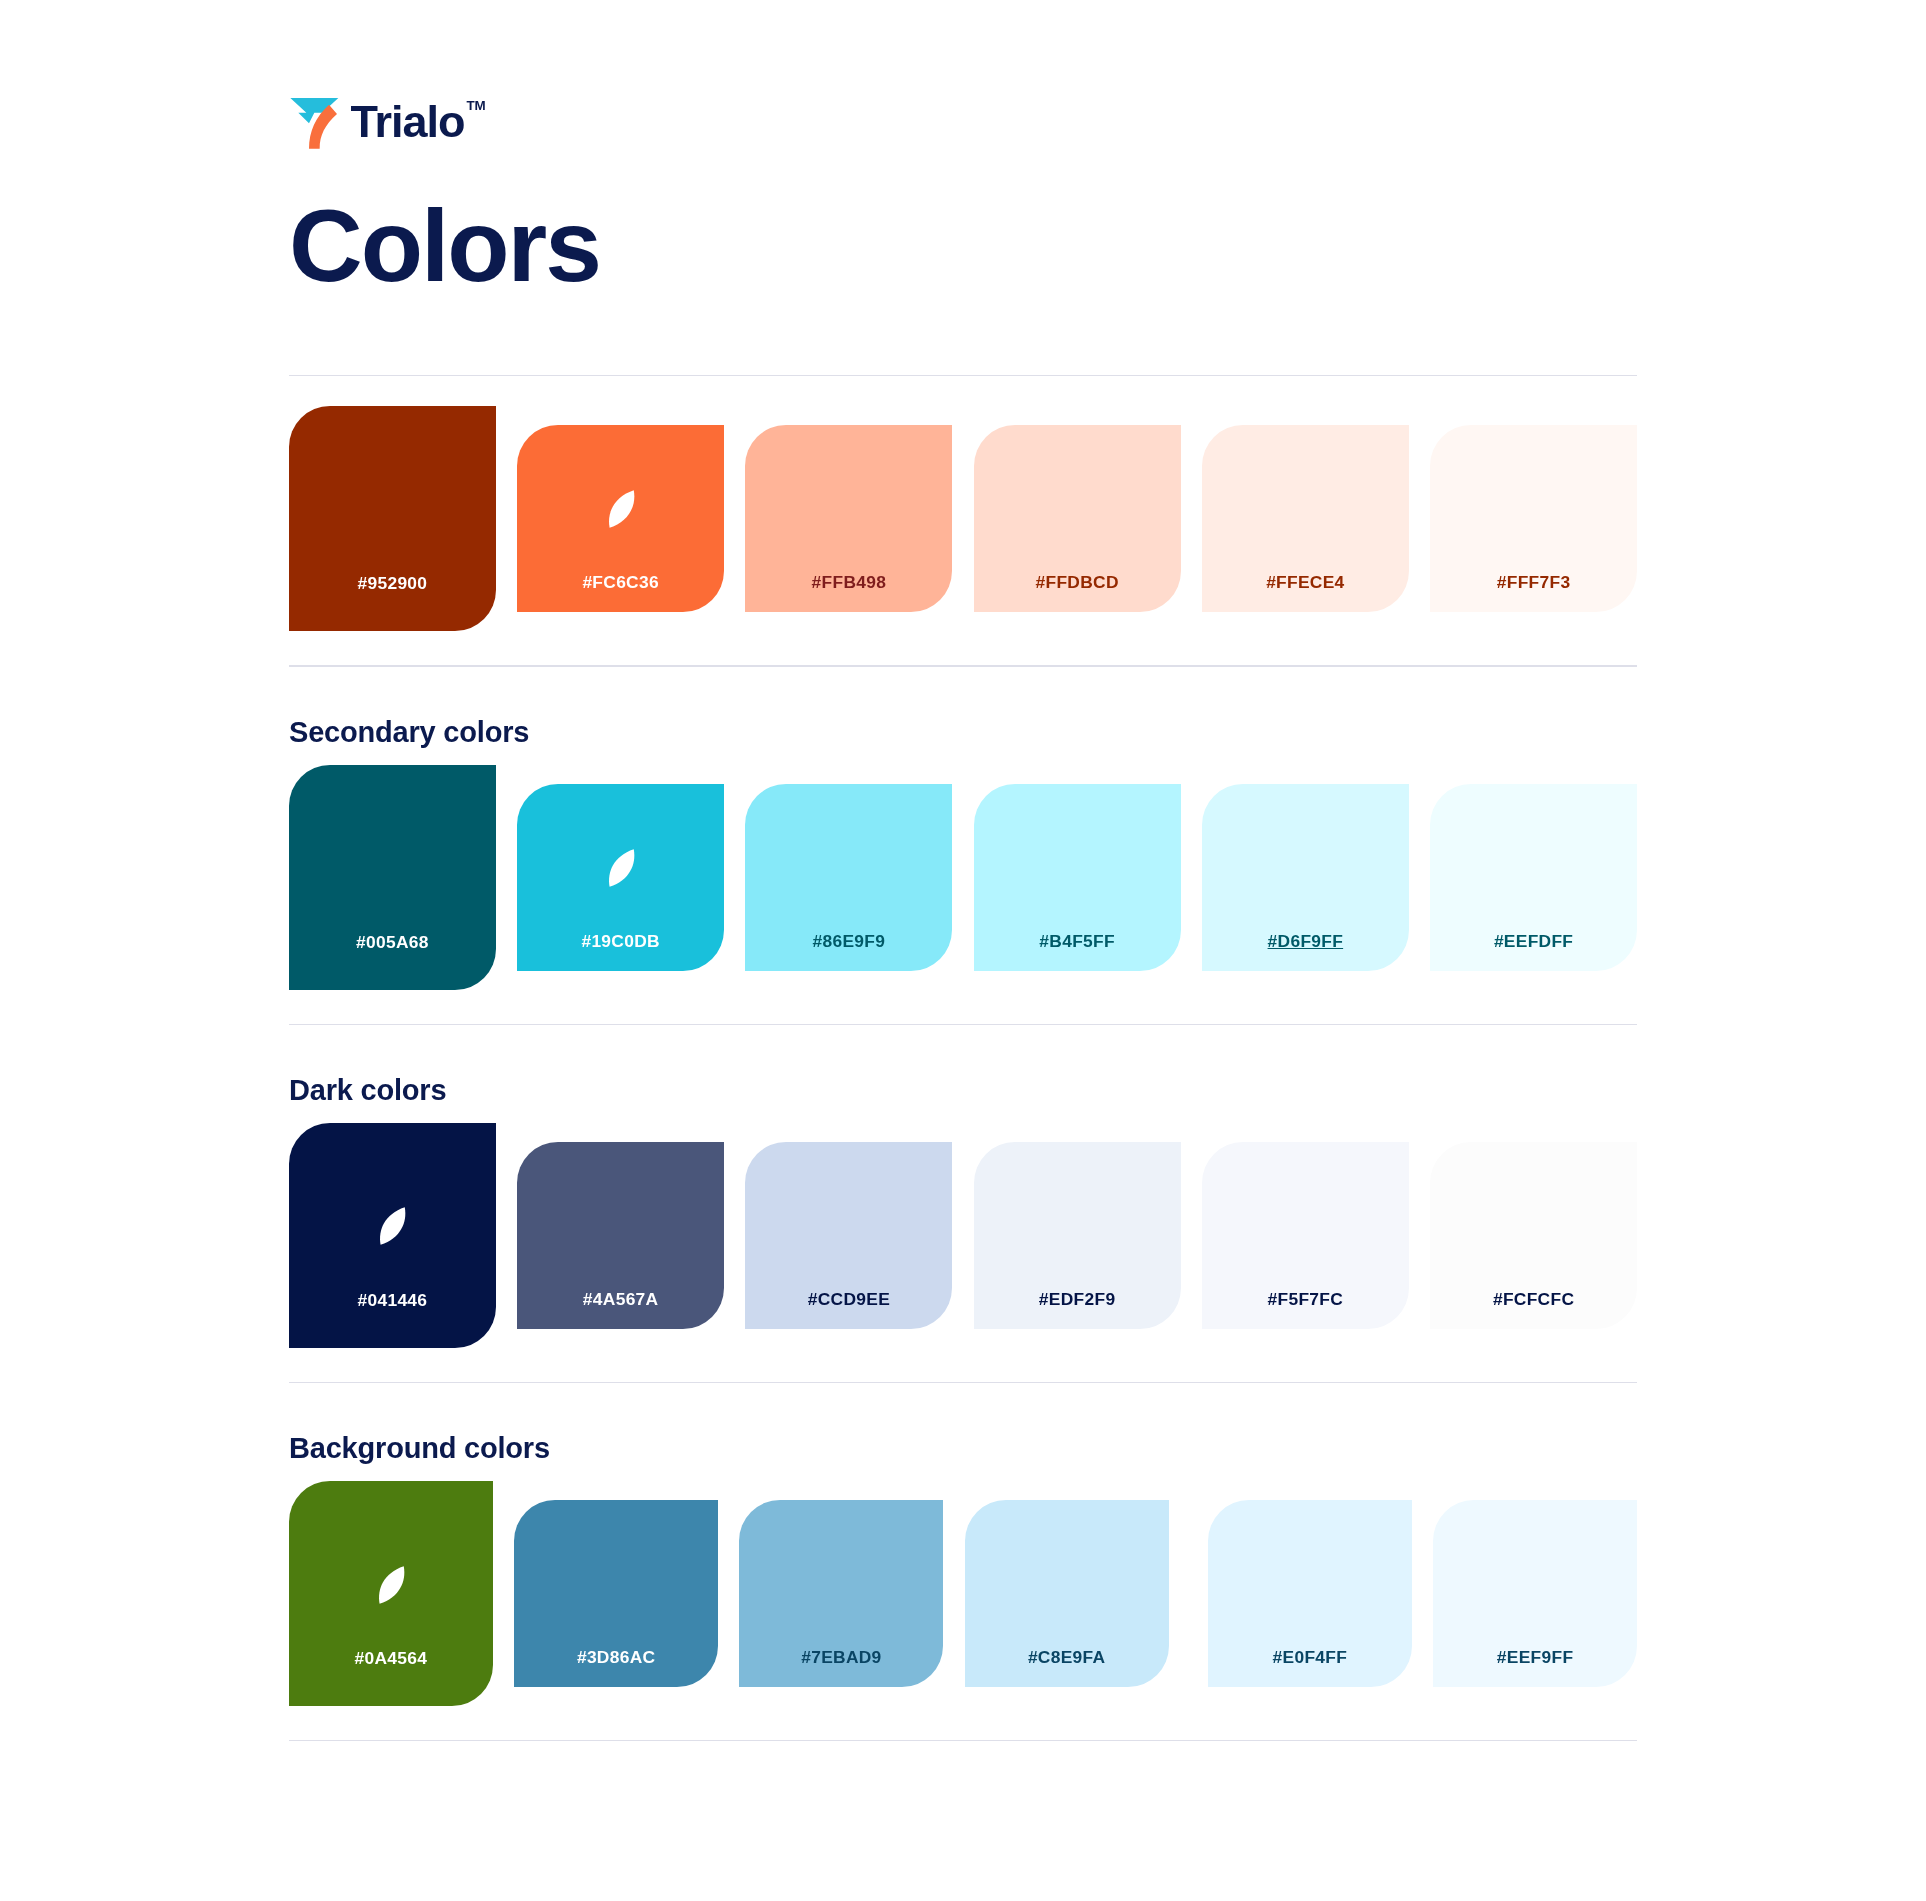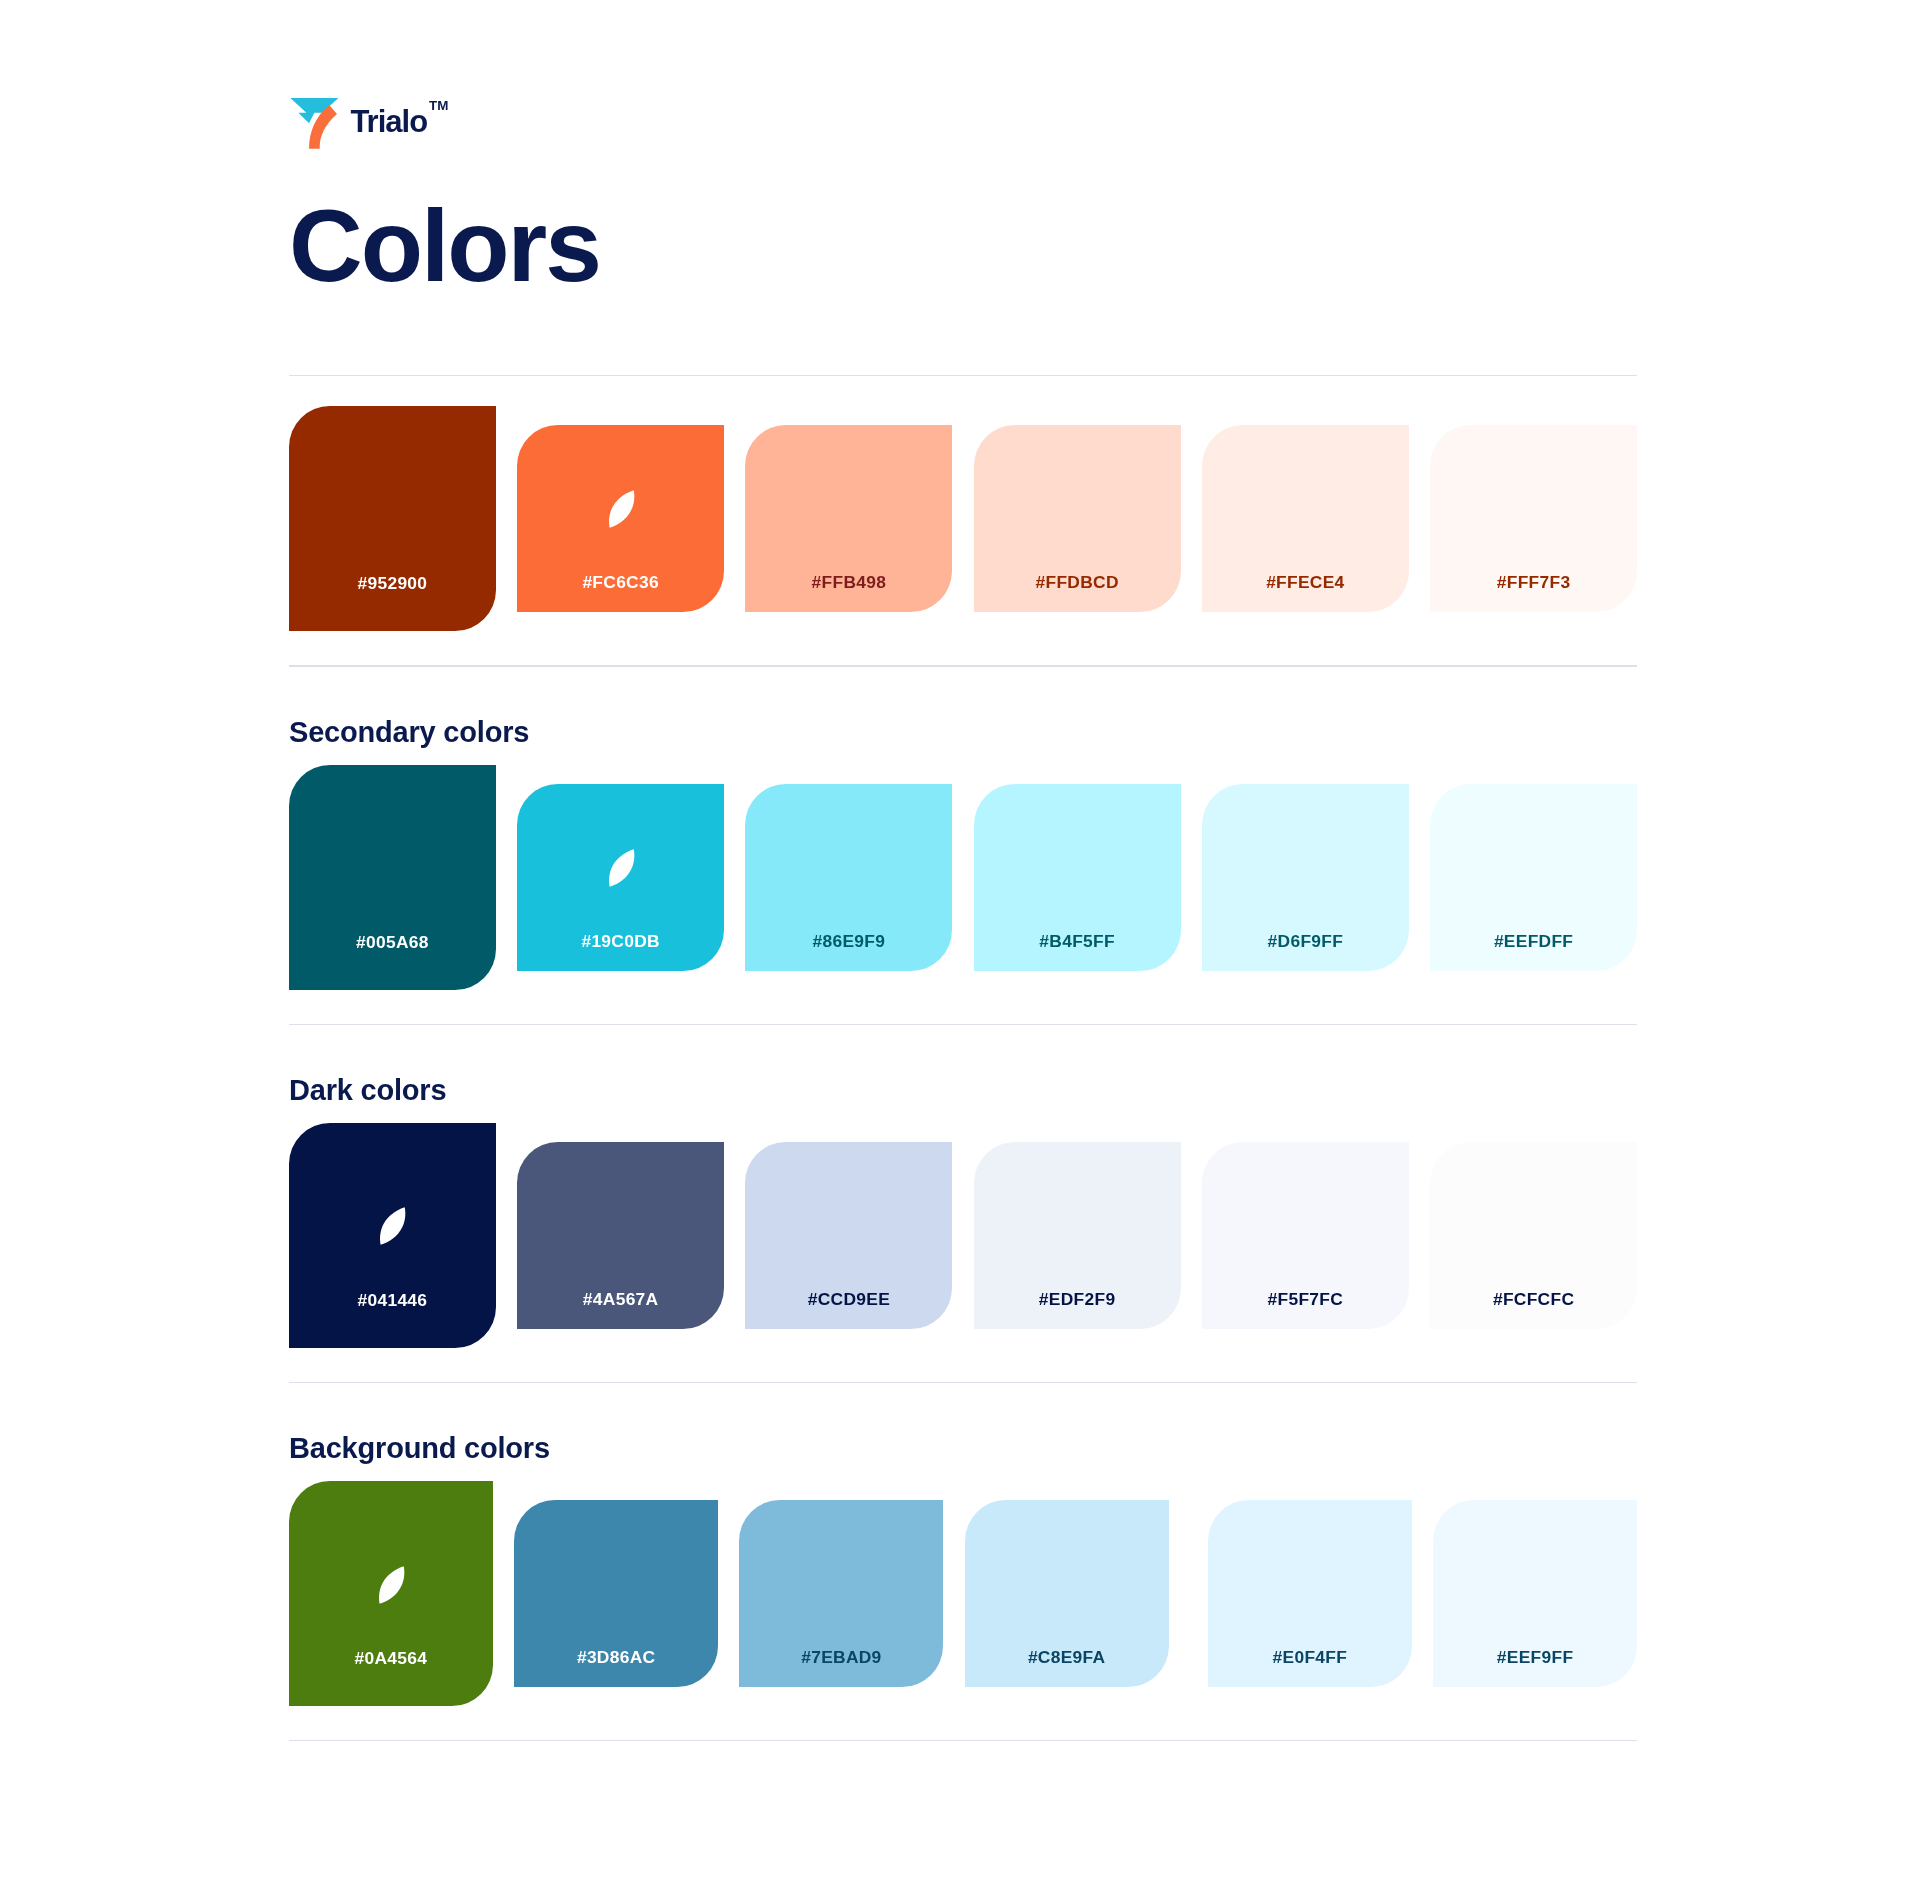--- a/index.html
+++ b/index.html
@@ -40,21 +40,21 @@
     flex: 0 0 auto;
   }
 
   .logo-word {
     display: flex;
     align-items: flex-start;
     height: 56px;
   }
 
   .logo-text {
-    font-size: 31px;
+    font-size: 45px;
     font-weight: 700;
     letter-spacing: -1px;
     color: #0B1A4E;
     line-height: 56px;
   }
 
   .logo-tm {
     font-size: 13.4px;
     font-weight: 700;
     color: #0B1A4E;
@@ -210,21 +210,21 @@
                 </svg></span>
               <div class="swatch-label" style="color: rgb(255, 255, 255);">#19C0DB</div>
             </div>
             <div class="swatch" style="background: rgb(134, 233, 249);">
               <div class="swatch-label" style="color: rgb(0, 90, 104);">#86E9F9</div>
             </div>
             <div class="swatch" style="background: rgb(180, 245, 255);">
               <div class="swatch-label" style="color: rgb(0, 90, 104);">#B4F5FF</div>
             </div>
             <div class="swatch" style="background: rgb(214, 249, 255);">
-              <div class="swatch-label" style="color: rgb(0, 90, 104);">#D6F9FF</div>
+              <div class="swatch-label" style="color: rgb(0, 90, 104); text-decoration: underline;">#D6F9FF</div>
             </div>
             <div class="swatch" style="background: rgb(238, 253, 255);">
               <div class="swatch-label" style="color: rgb(0, 90, 104);">#EEFDFF</div>
             </div>
           </div>
         </div>
         <div class="divider"></div>
         <div class="section">
           <h2 class="section-title">Dark colors</h2>
           <div class="swatch-row">

